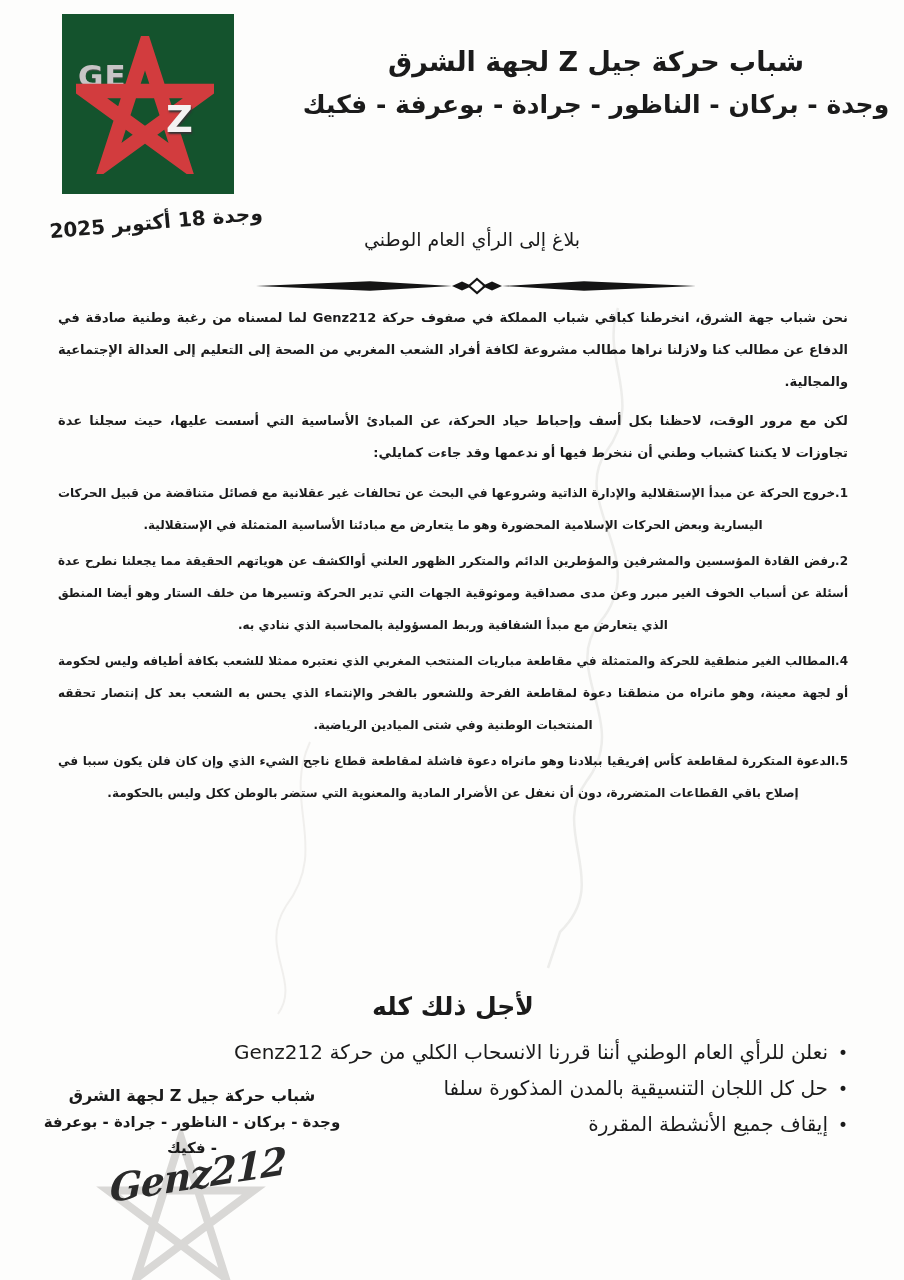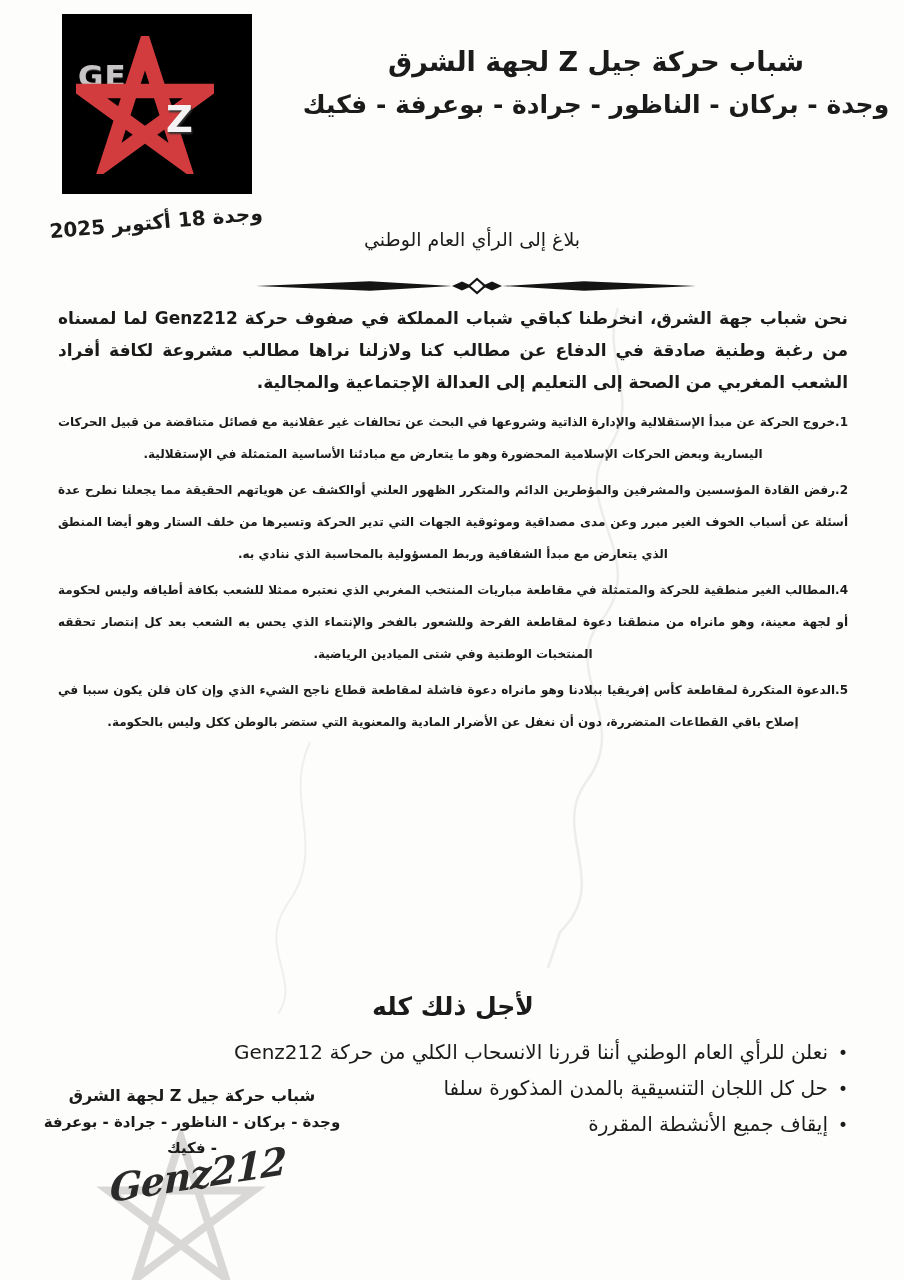--- a/index.html
+++ b/index.html
@@ -3,40 +3,40 @@
 <meta charset="utf-8">
 <style>
   html,body{margin:0;padding:0;}
   body{
     width:904px;height:1280px;position:relative;overflow:hidden;
     background:#fdfdfc;color:#1b1b1b;
     font-family:"DejaVu Sans",sans-serif;
   }
   .abs{position:absolute;}
   
-  .logo-box{left:62px;top:14px;width:190px;height:180px;background:#000000;z-index:3;}
+  .logo-box{left:62px;top:14px;width:172px;height:180px;background:#14532d;z-index:3;}
   .logo-ge{position:absolute;left:16px;top:44px;font-weight:700;font-size:31px;letter-spacing:1px;
     color:#c7c5c6;text-shadow:0 1px 1px #555;z-index:1;font-family:"DejaVu Sans",sans-serif;}
   .logo-star{position:absolute;left:14px;top:22px;width:138px;height:138px;z-index:2;}
   .logo-z{position:absolute;left:104px;top:84px;font-weight:700;font-size:37px;color:#f4f2f2;
     text-shadow:1px 2px 2px #333;z-index:3;}
   
   .header{left:300px;right:12px;top:40px;text-align:center;direction:rtl;z-index:2;}
   .org-name{font-weight:700;font-size:27px;line-height:44px;}
   .org-cities{font-weight:700;font-size:25px;line-height:42px;}
   
   .date-line{left:46px;top:210px;width:220px;text-align:center;direction:rtl;
     font-weight:700;font-size:20px;transform:rotate(-5deg);z-index:2;}
   .doc-title{left:80px;right:40px;top:228px;text-align:center;direction:rtl;
     font-weight:400;font-size:19px;z-index:2;}
   .divider{left:252px;top:276px;width:446px;height:20px;z-index:2;}
   
   .body-flow{left:58px;right:56px;top:302px;max-height:688px;overflow:hidden;
     direction:rtl;z-index:2;}
-  .para{font-weight:700;font-size:17px;line-height:32px;text-align:justify;
+  .para{font-weight:700;font-size:13px;line-height:32px;text-align:justify;
     text-align-last:right;margin:0 0 7px 0;}
   .num-list{margin-top:8px;}
   .list-item{font-weight:700;font-size:12px;line-height:32px;text-align:justify;
     text-align-last:center;margin:0 0 4px 0;}
   .item-num{letter-spacing:0.5px;}
   
   .conclusion{left:58px;right:56px;top:992px;direction:rtl;z-index:2;}
   .conc-heading{text-align:center;font-weight:700;font-size:25px;margin-bottom:14px;}
   .bullet-row{text-align:right;font-weight:400;font-size:20px;line-height:35px;}
   .bullet-dot{margin-left:10px;font-size:17px;}
@@ -77,20 +77,21 @@
 <svg class="abs divider" viewBox="0 0 446 20">
   <polygon points="4,10 118,5.2 200,10 118,14.8" fill="#141414"></polygon>
   <polygon points="200,10 210,5.5 220,10 210,14.5" fill="#141414"></polygon>
   <polygon points="225,3 233,10 225,17 217,10" fill="#ffffff" stroke="#141414" stroke-width="2.2"></polygon>
   <polygon points="230,10 240,5.5 250,10 240,14.5" fill="#141414"></polygon>
   <polygon points="250,10 332,5.2 444,10 332,14.8" fill="#141414"></polygon>
 </svg>
 
 <div class="abs body-flow" dir="rtl">
   <p class="para">نحن شباب جهة الشرق،  انخرطنا كباقي شباب المملكة في صفوف حركة Genz212 لما لمسناه من رغبة وطنية صادقة في الدفاع عن مطالب كنا ولازلنا نراها مطالب مشروعة لكافة أفراد الشعب المغربي من الصحة إلى التعليم إلى العدالة الإجتماعية والمجالية.</p>
+  <p class="para">لكن مع مرور الوقت، لاحظنا بكل أسف وإحباط حياد الحركة، عن المبادئ الأساسية التي أسست عليها، حيث سجلنا عدة تجاوزات لا يكننا كشباب وطني أن ننخرط فيها أو ندعمها وقد جاءت كمايلي:</p>
   <div class="num-list">
     <p class="list-item"><span class="item-num">1.</span><span>خروج الحركة عن مبدأ الإستقلالية والإدارة الذاتية وشروعها في البحث عن تحالفات غير عقلانية مع فصائل متناقضة من قبيل الحركات اليسارية وبعض الحركات الإسلامية المحضورة وهو ما يتعارض مع مبادئنا الأساسية المتمثلة في الإستقلالية.</span></p>
     <p class="list-item"><span class="item-num">2.</span><span>رفض القادة المؤسسين والمشرفين والمؤطرين الدائم والمتكرر الظهور العلني أوالكشف عن هوياتهم الحقيقة مما يجعلنا نطرح عدة أسئلة عن أسباب الخوف الغير مبرر وعن مدى مصداقية وموثوقية الجهات التي تدير الحركة وتسيرها من خلف الستار وهو أيضا المنطق الذي يتعارض مع مبدأ الشفافية وربط المسؤولية بالمحاسبة الذي ننادي به.</span></p>
     <p class="list-item"><span class="item-num">4.</span><span>المطالب الغير منطقية للحركة والمتمثلة في مقاطعة مباريات المنتخب المغربي الذي نعتبره ممثلا للشعب بكافة أطيافه وليس لحكومة أو لجهة معينة، وهو مانراه من منطقنا دعوة لمقاطعة الفرحة وللشعور بالفخر والإنتماء الذي يحس به الشعب بعد كل إنتصار تحققه المنتخبات الوطنية وفي شتى الميادين الرياضية.</span></p>
     <p class="list-item"><span class="item-num">5.</span><span>الدعوة المتكررة لمقاطعة كأس إفريقيا ببلادنا وهو مانراه دعوة فاشلة لمقاطعة قطاع ناجح الشيء الذي وإن كان فلن يكون سببا في إصلاح باقي القطاعات المتضررة، دون أن نغفل عن الأضرار المادية والمعنوية التي ستضر بالوطن ككل وليس بالحكومة.</span></p>
   </div>
 </div>
 
 <div class="abs conclusion" dir="rtl">
   <div class="conc-heading">لأجل ذلك كله</div>

